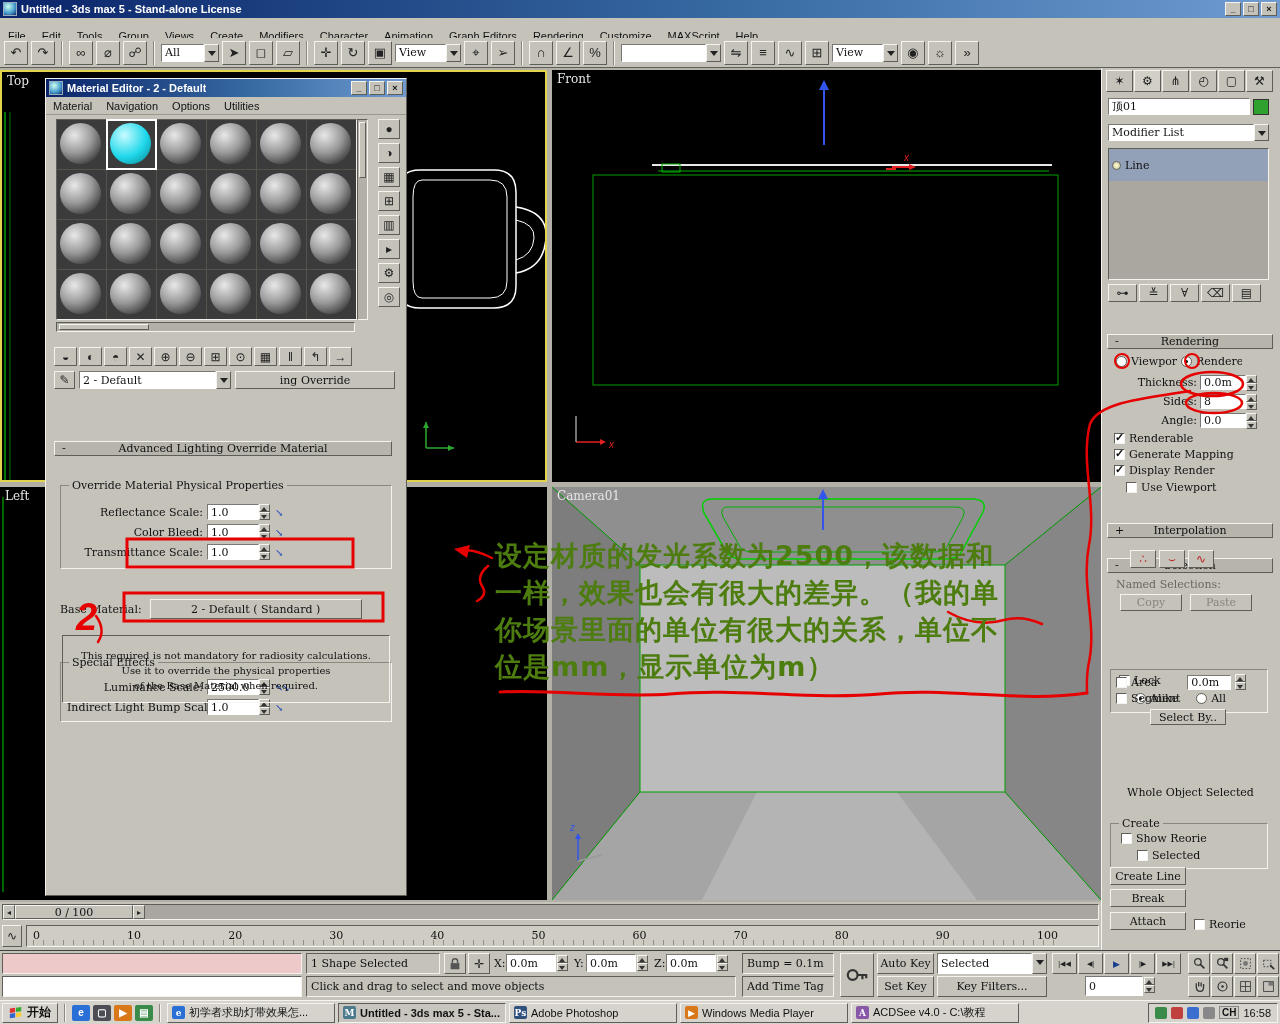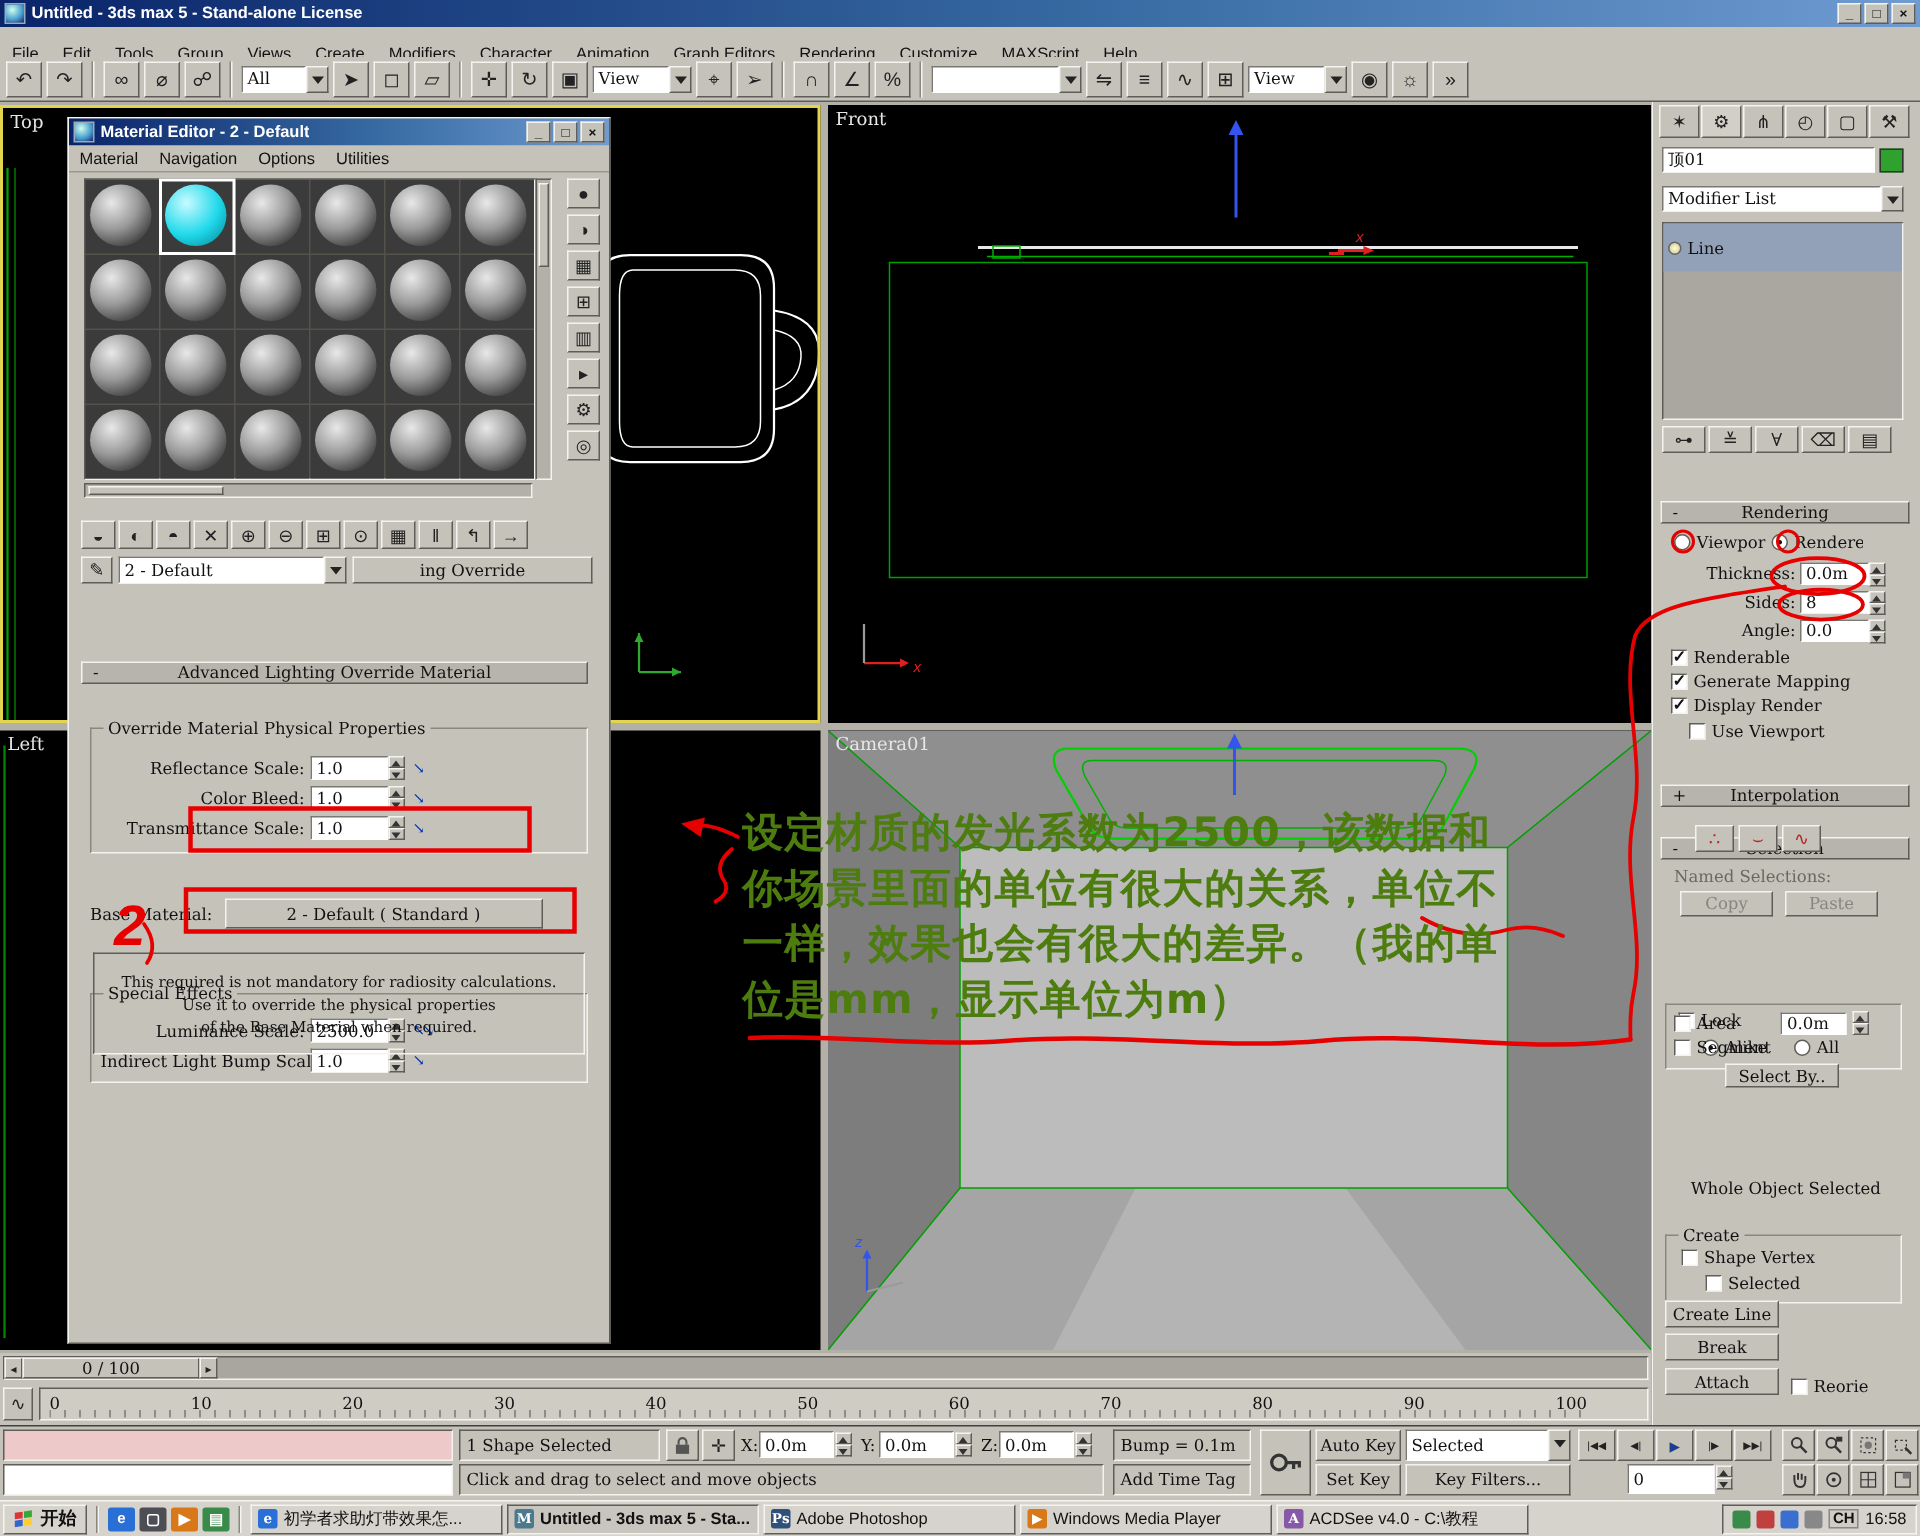--- a/index.html
+++ b/index.html
@@ -341,21 +341,21 @@
   </div>
   <div class="cbrow" style="left:14px;top:624px">
       <span class="cb"></span>
       <span>Segment</span>
     </div>
   <span class="cpbtn" style="left:48px;top:641px;width:76px;height:16px">Select By..</span>
   <div class="grp abs" style="left:8px;top:666px;width:158px;height:46px">
     <span class="leg srf">Create</span>
     <div class="cbrow" style="left:10px;top:8px">
         <span class="cb"></span>
-        <span>Shape Vertex</span>
+        <span>Show Reorie</span>
       </div>
     <div class="cbrow" style="left:26px;top:25px">
         <span class="cb"></span>
         <span>Selected</span>
       </div>
   </div>
   <div class="abs srf" style="left:0;top:718px;width:177px;text-align:center">Whole Object Selected</div>
 
   <span class="cpbtn" style="left:8px;top:799px;width:76px;height:18px">Create Line</span>
   <span class="cpbtn" style="left:8px;top:821px;width:76px;height:18px">Break</span>
@@ -715,22 +715,22 @@
     <ellipse cx="1214" cy="403" rx="28" ry="10" stroke-width="2.5"></ellipse>
     <circle cx="1122" cy="361" r="7" stroke-width="2"></circle>
     <circle cx="1192" cy="361" r="7" stroke-width="2"></circle>
     <path d="M96 616 q10 14 2 26" stroke-width="2.5"></path>
   </g>
   <path d="M470 545 l-16 4 13 9 z" fill="#e60000"></path>
   <text x="76" y="630" font-size="38" fill="#e60000" font-style="italic" font-weight="bold">2</text>
 </svg>
 <div id="anno-text">
   <div>设定材质的发光系数为2500，该数据和</div>
+  <div>一样，效果也会有很大的差异。（我的单</div>
   <div>你场景里面的单位有很大的关系，单位不</div>
-  <div>一样，效果也会有很大的差异。（我的单</div>
   <div>位是mm，显示单位为m）</div>
 </div>
 
 <div id="taskbar" class="abs" style="left:0;top:1000px;width:1280px;height:24px;z-index:70">
   <span class="out" style="height:20px;display:flex;align-items:center;gap:4px;padding:0 6px;background:#d6d3cc;font-weight:bold;font-size:12px;flex:none">
     <svg width="14" height="14" viewBox="0 0 16 16">
         <g transform="skewY(-8)">
           <rect x="1" y="3" width="6" height="5" fill="#d33"></rect>
           <rect x="8" y="3" width="6" height="5" fill="#3a3"></rect>
           <rect x="1" y="9" width="6" height="5" fill="#36c"></rect>

